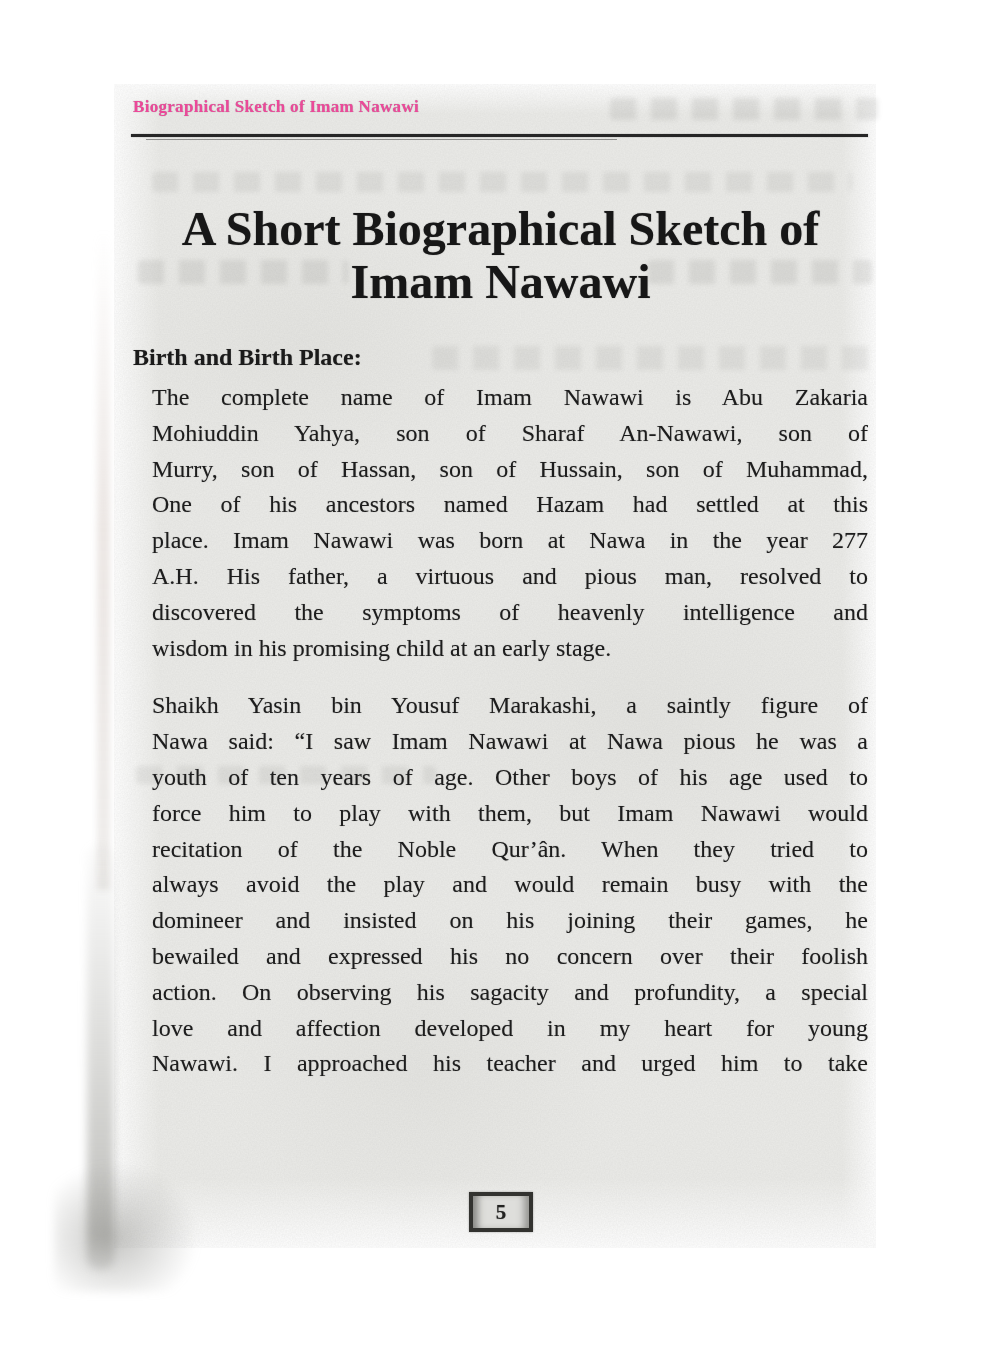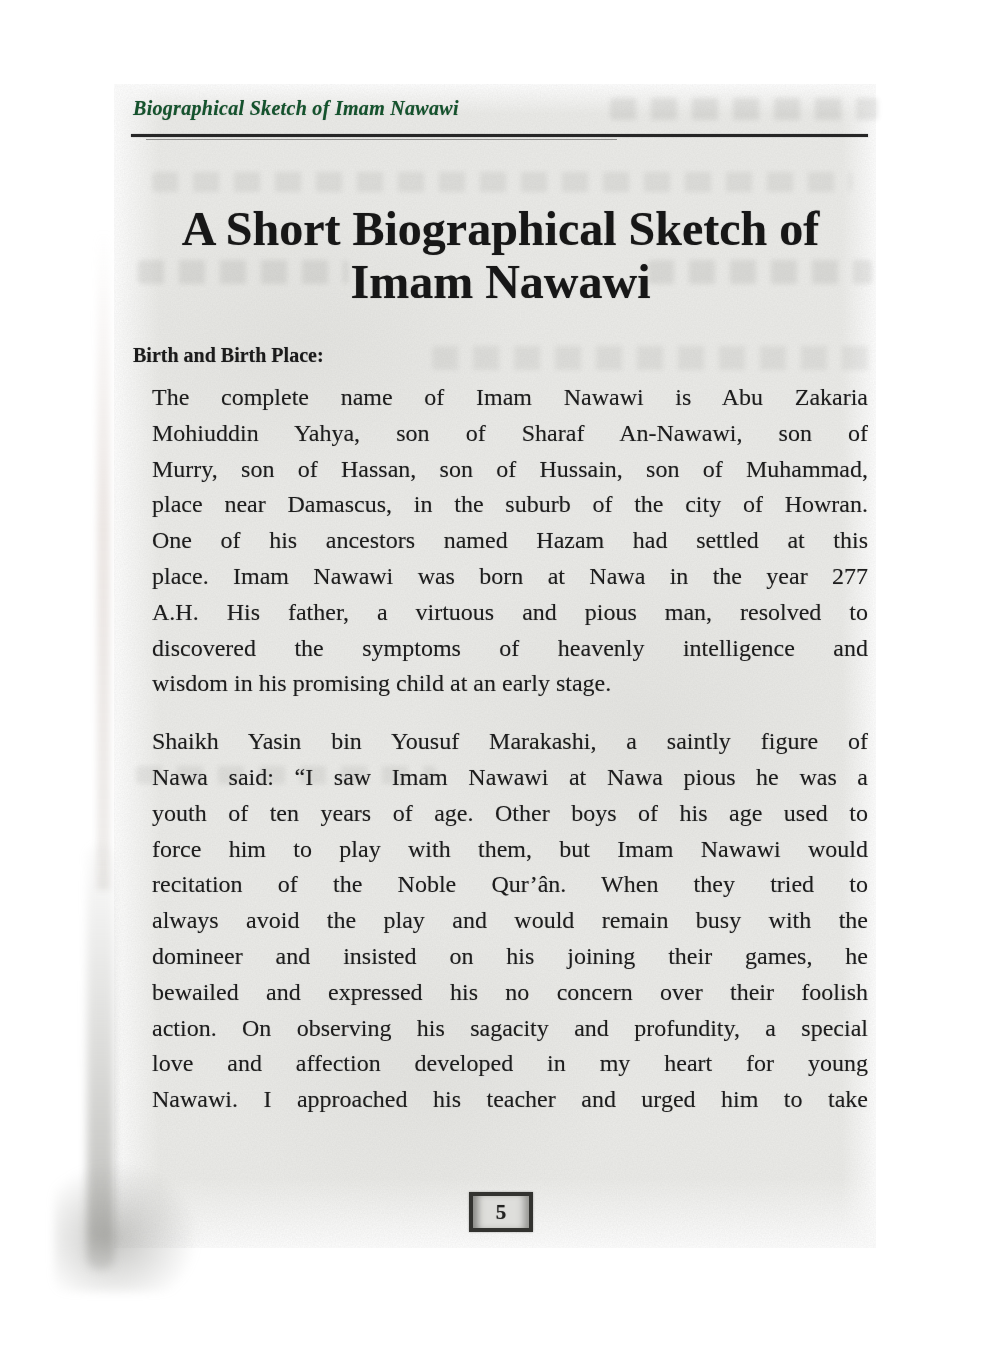--- a/index.html
+++ b/index.html
@@ -78,25 +78,24 @@
     left: 54px; top: 1162px; width: 145px; height: 130px;
     background: radial-gradient(ellipse at 42% 58%,
       rgba(150,150,146,0.55), rgba(150,150,146,0) 70%);
     filter: blur(4px);
   }
   
   .running-header {
     position: absolute;
     left: 133px; top: 97px;
     width: 737px;
-    font-size: 20px;
-    font-weight: bold;
-    font-style: italic;
+    font-size: 17px;
+    font-weight: bold;
     letter-spacing: 0.3px;
-    color: #14532d;
+    color: #ec4899;
     text-shadow: 0 0 1px rgba(35,35,35,0.4);
   }
   .header-rule { position: absolute; left: 131px; top: 134px; width: 737px; height: 7px; }
   .header-rule .rule-main {
     position: absolute; left: 0; top: 0;
     width: 100%; height: 3px;
     background: #262626;
     box-shadow: 0 0 1px rgba(40,40,40,0.7);
   }
   .header-rule .rule-echo {
@@ -113,21 +112,21 @@
     font-size: 48px;
     font-weight: bold;
     line-height: 53px;
     color: #171717;
     text-shadow: 0 0 1px rgba(25,25,25,0.5);
   }
   
   .section-heading {
     position: absolute;
     left: 133px; top: 344px;
-    font-size: 20px;
+    font-size: 24px;
     font-weight: bold;
     color: #1b1b1b;
     text-shadow: 0 0 1px rgba(30,30,30,0.4);
   }
   
   .body-text {
     position: absolute;
     left: 133px; top: 380px;
     width: 735px;
     font-size: 24px;
@@ -203,21 +202,20 @@
     <div>Imam Nawawi</div>
   </div>
 
   <div class="section-heading">Birth and Birth Place:</div>
 
   <div class="body-text">
       <div class="para">
         <div class="line">The complete name of Imam Nawawi is Abu Zakaria</div>
         <div class="line">Mohiuddin Yahya, son of Sharaf An-Nawawi, son of</div>
         <div class="line">Murry, son of Hassan, son of Hussain, son of Muhammad,</div>
-        <div class="line">place near Damascus, in the suburb of the city of Howran.</div>
         <div class="line">One of his ancestors named Hazam had settled at this</div>
         <div class="line">place. Imam Nawawi was born at Nawa in the year 277</div>
         <div class="line">A.H. His father, a virtuous and pious man, resolved to</div>
         <div class="line">discovered the symptoms of heavenly intelligence and</div>
         <div class="line last-natural">wisdom in his promising child at an early stage.</div>
       </div>
       <div class="para">
         <div class="line">Shaikh Yasin bin Yousuf Marakashi, a saintly figure of</div>
         <div class="line">Nawa said: “I saw Imam Nawawi at Nawa pious he was a</div>
         <div class="line">youth of ten years of age. Other boys of his age used to</div>

